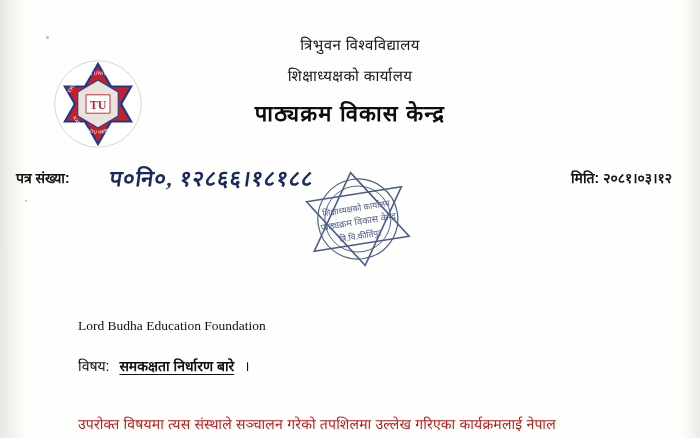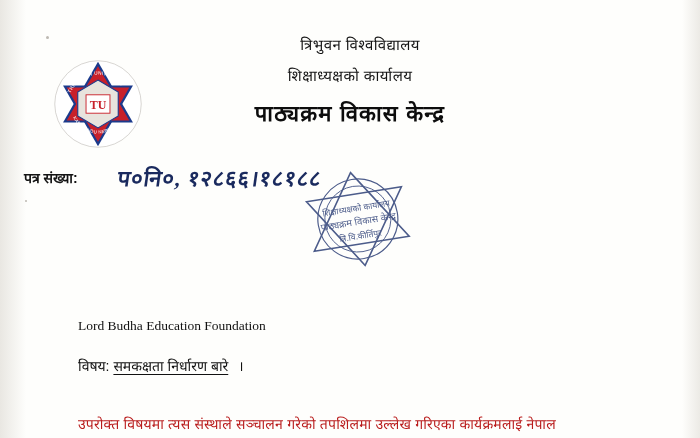--- a/index.html
+++ b/index.html
@@ -84,21 +84,21 @@
     left: 52px;
     top: 58px;
     width: 92px;
     height: 92px;
   }
   .emblem svg { display: block; }
 
   
   .ref-row {
     position: absolute;
-    left: 24px;
+    left: 16px;
     right: 28px;
     top: 166px;
     height: 26px;
     text-align: right;
   }
   .ref-label {
     position: absolute;
     left: 0;
     top: 2px;
     font-family: "Liberation Sans", sans-serif;
@@ -156,24 +156,24 @@
     position: absolute;
     left: 78px;
     top: 356px;
     font-family: "Liberation Sans", sans-serif;
     font-size: 14px;
     color: #111;
     white-space: nowrap;
   }
   .subject-label { font-weight: 400; text-align: right; }
   .subject-text {
-    font-weight: 400;
+    font-weight: 700;
     text-decoration: underline;
     text-underline-offset: 3px;
-    margin-left: 0;
+    margin-left: 6px;
   }
   .subject-danda { margin-left: 6px; }
 
   
   .body-line {
     position: absolute;
     left: 78px;
     right: 34px;
     top: 414px;
     font-family: "Liberation Sans", sans-serif;
@@ -226,20 +226,24 @@
 
   <div class="letterhead">
     <div class="lh-line1">त्रिभुवन विश्वविद्यालय</div>
     <div class="lh-line2">शिक्षाध्यक्षको कार्यालय</div>
     <div class="lh-line3">पाठ्यक्रम विकास केन्द्र</div>
   </div>
 
   <div class="ref-row">
     <span class="ref-label">पत्र संख्या:</span>
     <span class="ref-hand">प०नि०, १२८६६।१८१८८</span>
+    <span class="date-label">
+      <span>मिति:</span>
+      <span>२०८१।०३।१२</span>
+    </span>
   </div>
 
   <div class="stamp">
     <svg viewBox="0 0 160 108" width="160" height="108" aria-hidden="true">
       <g transform="rotate(-9 80 54)" fill="none" stroke="#1b2f6b" stroke-width="1.6">
         <polygon points="80,6 128,78 32,78"></polygon>
         <polygon points="80,100 32,28 128,28"></polygon>
         <circle cx="80" cy="53" r="40" stroke-width="1.2"></circle>
         <circle cx="80" cy="53" r="33" stroke-width="0.9"></circle>
       </g>

